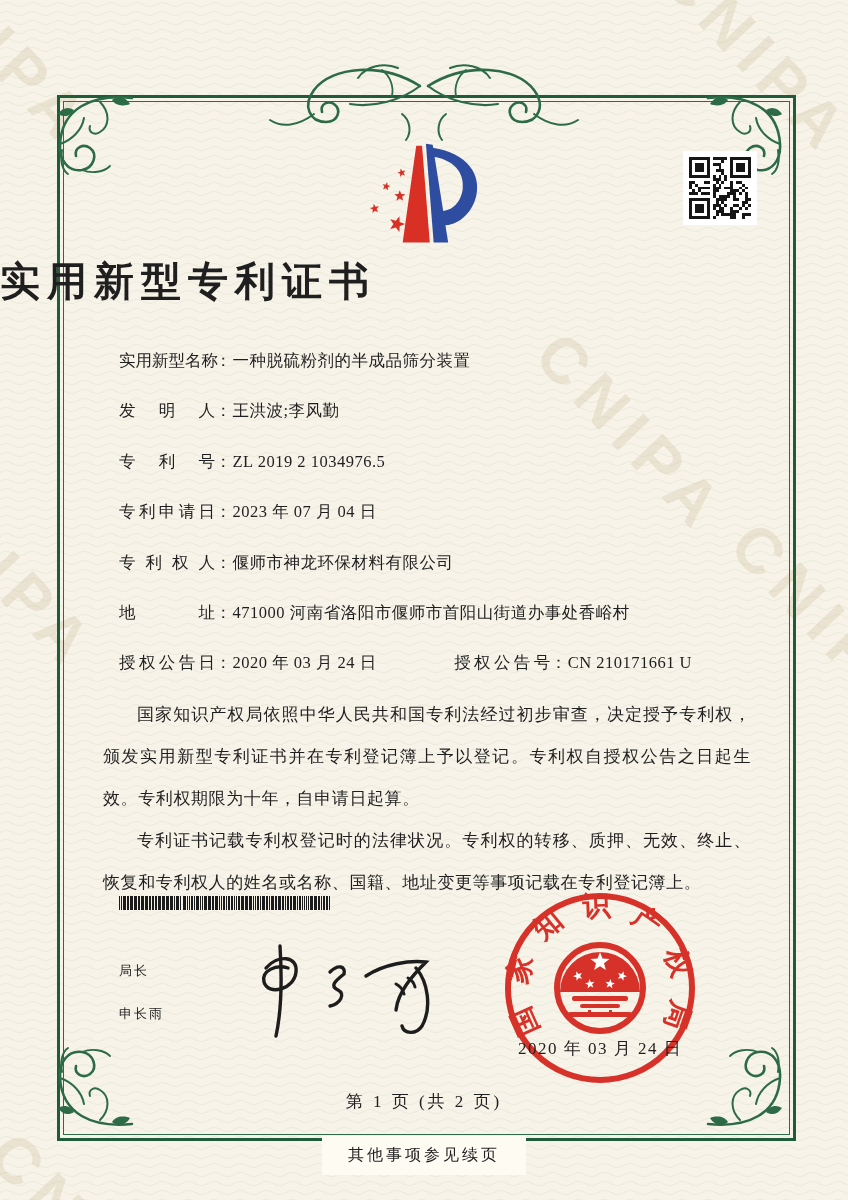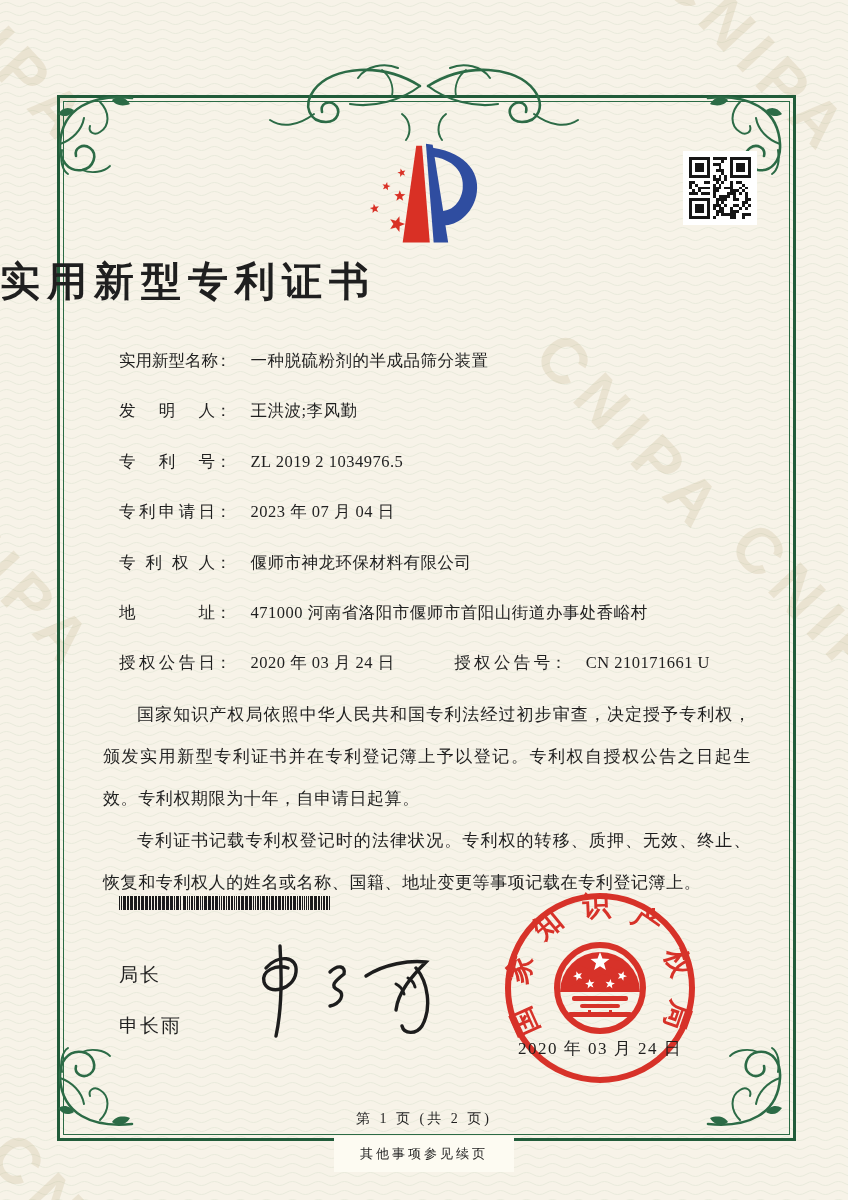--- a/index.html
+++ b/index.html
@@ -31,36 +31,36 @@
   
   .cert-number{position:absolute; left:100px; top:148px; font-size:17px; letter-spacing:2.5px;}
   .logo{position:absolute; left:333px; top:140px;}
   .qr{position:absolute; left:683px; top:151px;}
   .title{position:absolute; left:0; top:254px; width:100%; text-align:left;
     font-size:40px; font-weight:700; letter-spacing:7px;}
   .fields{position:absolute; left:119px; top:350px; width:620px; font-size:16.5px;}
   .frow{height:50.4px; line-height:22px; white-space:nowrap;}
   .flabel{display:inline-block; width:96px; text-align:justify; text-align-last:justify; text-justify:distribute;}
   .fcolon{display:inline-block;}
-  .fvalue{margin-left:19px; letter-spacing:0.5px;}
+  .fvalue{margin-left:1px; letter-spacing:0.5px;}
   .fgroup{display:inline-block;}
   .g1{width:331px;}
   .paras{position:absolute; left:103px; top:694px; width:648px;
     font-size:17px; line-height:42px; letter-spacing:0.6px; text-align:justify;}
   .paras p{margin:0; text-indent:2em;}
   .barcode{position:absolute; left:119px; top:896px;}
-  .officer{position:absolute; left:119px; top:962px; font-size:19px; letter-spacing:2px;}
+  .officer{position:absolute; left:119px; top:962px; font-size:13px; letter-spacing:2px;}
   .officer .name{margin-top:25px;}
   .signature{position:absolute; left:238px; top:938px;}
   .seal{position:absolute; left:502px; top:890px; opacity:0.95;}
   .page-info{position:absolute; left:0; top:1090px; width:100%; text-align:center;
-    font-size:14px; letter-spacing:3px;margin-top:20px;}
+    font-size:17px; letter-spacing:3px;}
   .note-wrap{position:absolute; left:0; top:1136px; width:100%; text-align:center;}
   .note-box{display:inline-block; background:#fdfbf2; padding:9px 26px;
-    font-size:13px; letter-spacing:3px;}
+    font-size:16px; letter-spacing:3px;}
 </style>
 </head>
 <body>
 
 <div class="page">
 
   <svg class="wave-bg" aria-hidden="true">
     <defs>
       <pattern id="waves" width="26" height="9" patternUnits="userSpaceOnUse">
         <path d="M0,4.5 Q6.5,0.5 13,4.5 T26,4.5" fill="none" stroke="#dce2d0" stroke-width="1"></path>

